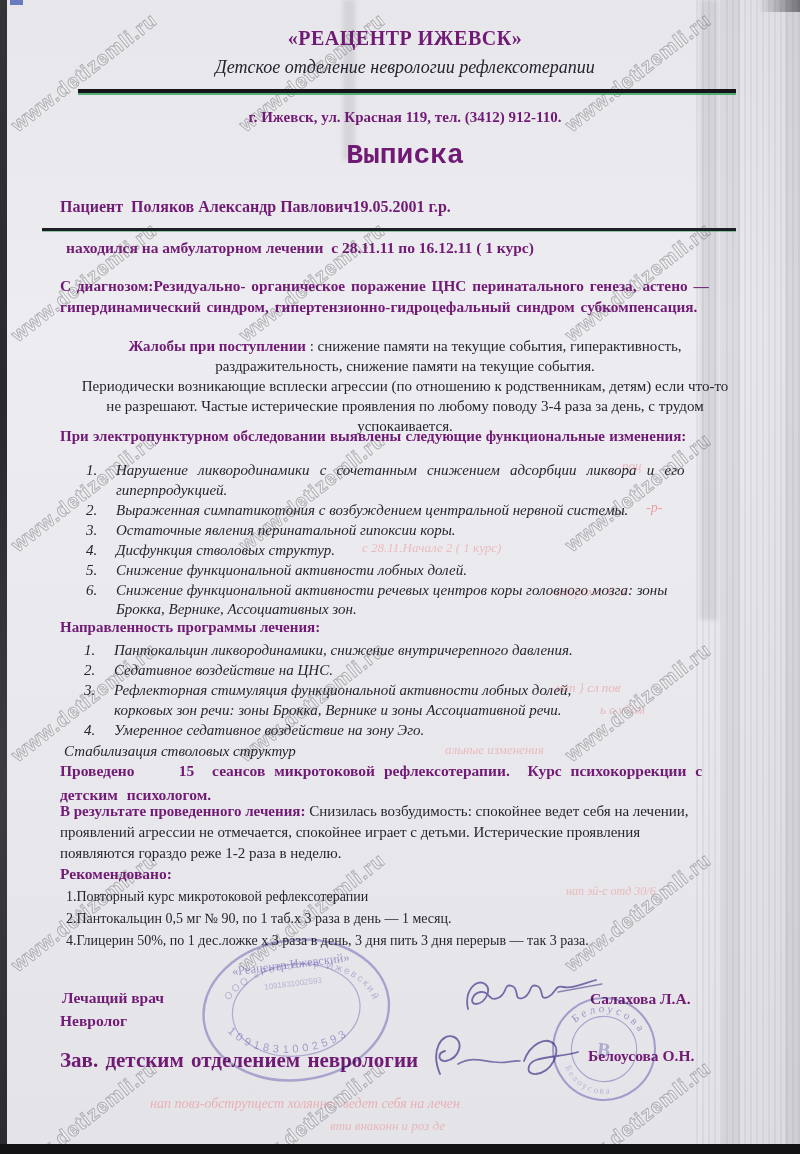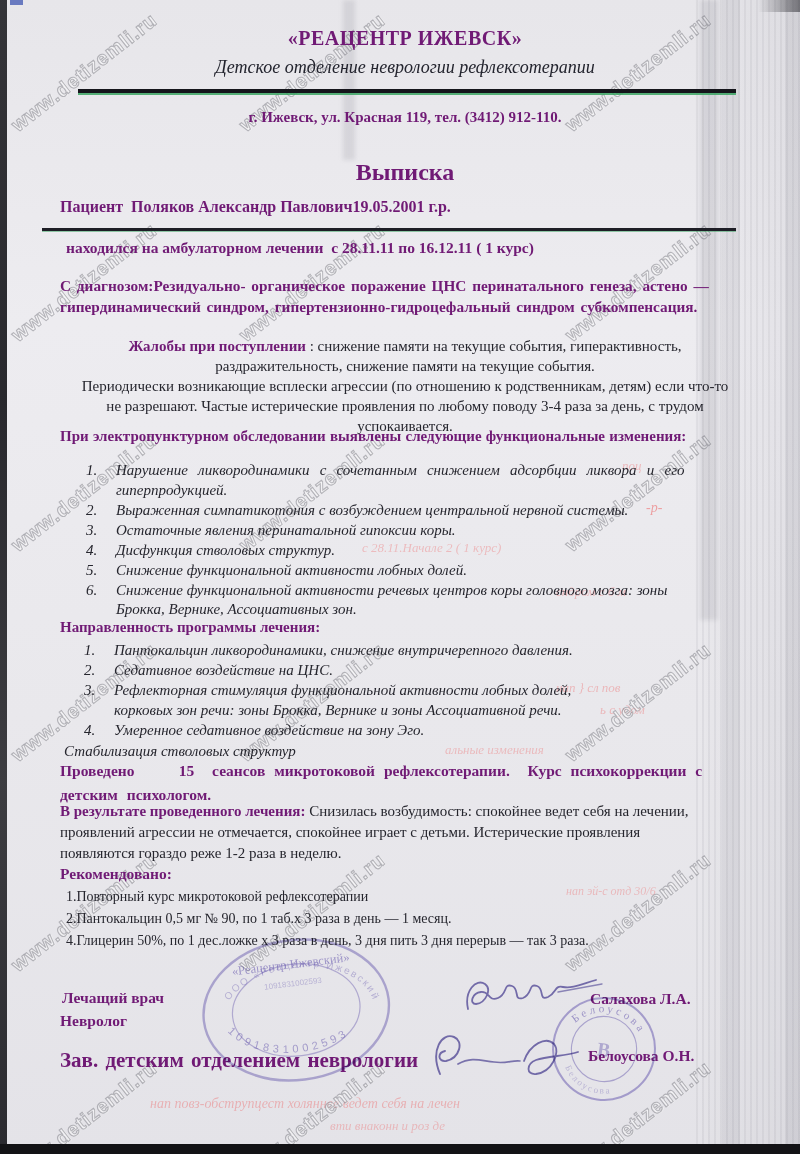--- a/index.html
+++ b/index.html
@@ -33,21 +33,21 @@
   .abs{position:absolute;}
   .b{font-weight:bold;color:#701a75;}
   .ctr{text-align:center;width:690px;}
   .pre{white-space:pre-line;}
   .prew{white-space:pre-wrap;}
   .org-name{top:28px;font-size:20px;letter-spacing:.5px;}
   .org-sub{top:57px;font-size:18px;font-style:italic;color:#23242e;}
   .rule1{left:18px;top:89px;width:658px;height:4px;background:#15151b;}
   .rule1:after{content:"";position:absolute;left:0;top:4px;width:100%;height:1.5px;background:rgba(47,160,90,.8);}
   .address{top:107px;font-size:15px;}
-  .title{top:162px;font-size:24px;}
+  .title{top:146px;font-size:28px;font-family:Liberation Mono, monospace;}
   .patient-row{top:197px;width:678px;display:flex;justify-content:flex-start;font-size:16px;}
   .rule2{left:-18px;top:228px;width:694px;height:2.5px;background:#1e1e26;}
   .rule2:after{content:"";position:absolute;left:0;top:2.5px;width:100%;height:1px;background:rgba(47,160,90,.5);}
   .period{left:6px;top:238px;font-size:15.5px;}
   .diagnosis{top:276px;width:684px;line-height:20.5px;font-size:15.3px;word-spacing:2px;}
   .complaints{top:336px;width:690px;text-align:center;}
   .exam-head{top:418px;width:690px;word-spacing:.5px;margin-top:8px;}
   .num-list{font-style:italic;font-size:15px;line-height:19.5px;}
   .findings{top:461px;width:660px;left:26px;}
   .li{display:flex;margin-bottom:.5px;}

